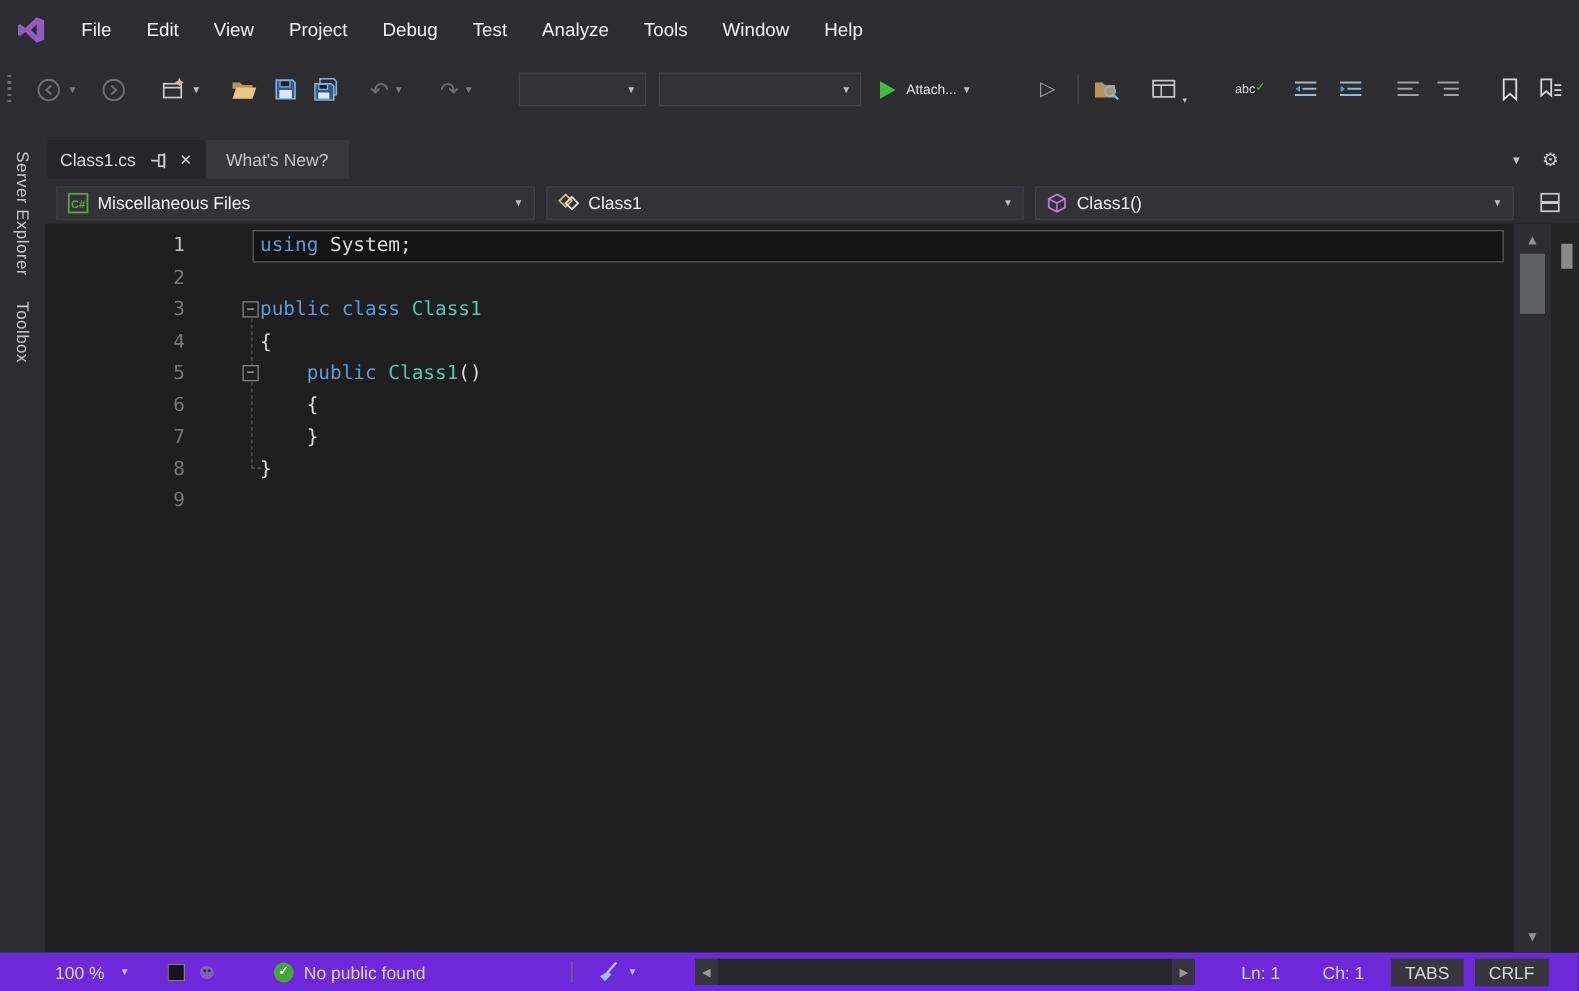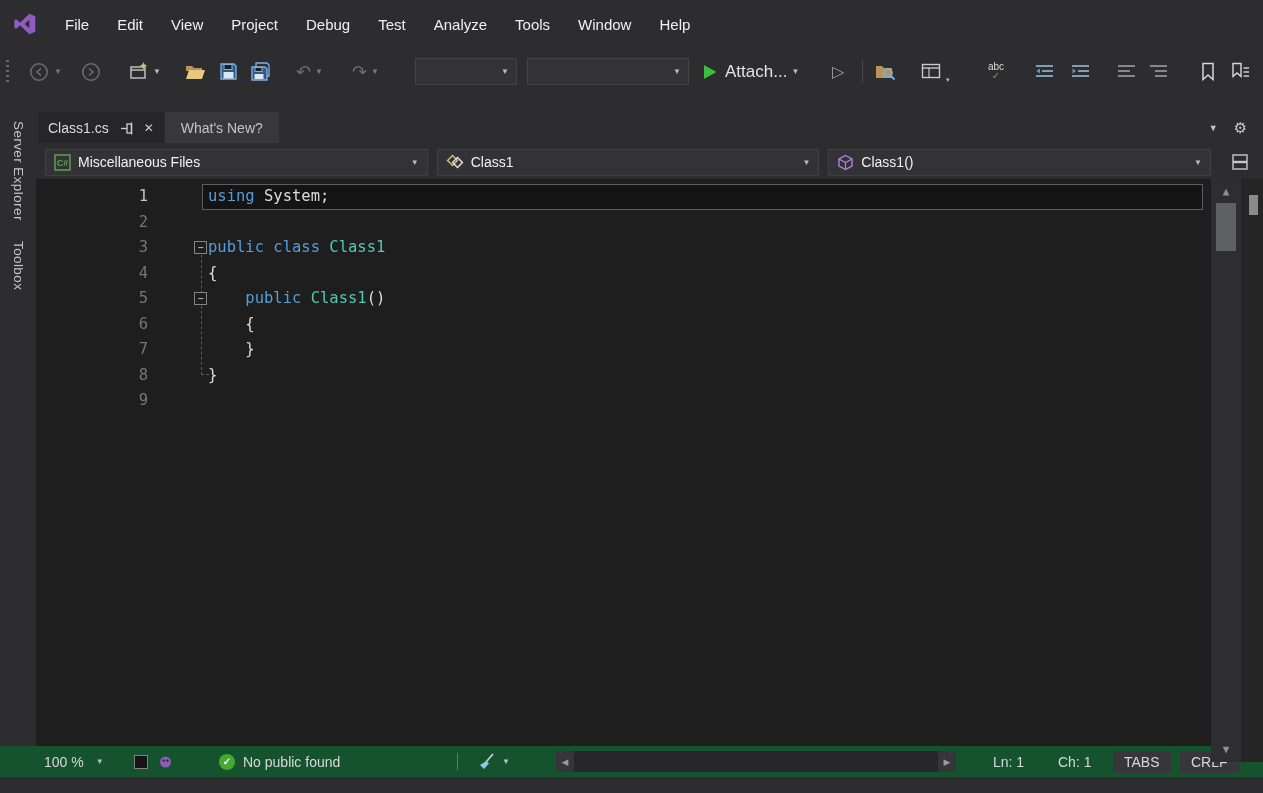--- a/index.html
+++ b/index.html
@@ -25,22 +25,22 @@
   .caret{font-size:8px;color:#bdbdbd;margin-left:4px;}
   .caret.dim{color:#7a7a7a;}
   .dots{position:absolute;left:6px;top:12px;width:3px;height:24px;
     background-image:repeating-linear-gradient(#6a6a6a 0 2px,transparent 2px 5px);}
   .combo{position:absolute;top:10px;height:27px;background:#333337;border:1px solid #434346;
     display:flex;align-items:center;justify-content:flex-end;}
   .combo .caret{margin:0 7px 0 0;}
   .tbsep{position:absolute;top:12px;width:1px;height:23px;background:#4a4a4e;}
   .glyph{font-size:18px;color:#9f9f9f;line-height:1;}
   .glyph.dim{color:#6d6d6d;}
-  .attach-label{font-size:17px;color:#e2e2e2;margin-left:7px;}
-  .abc-icon{display:flex;flex-direction:column;align-items:center;line-height:1;}
+  .attach-label{font-size:11px;color:#e2e2e2;margin-left:7px;}
+  .abc-icon{display:flex;flex-direction:row;align-items:center;line-height:1;}
   .abc-icon .t{font-size:10px;color:#dadada;letter-spacing:0;}
   .abc-icon .c{font-size:10px;color:#4fb64f;margin-top:-1px;}
 
   
   #sidestrip{position:absolute;left:0;top:95px;width:36px;bottom:31px;display:flex;
     flex-direction:column;align-items:center;padding-top:26px;gap:20px;}
   .vtext{writing-mode:vertical-rl;font-size:13.5px;color:#c6c6c6;letter-spacing:.4px;cursor:default;}
 
   
   #main{position:absolute;left:36px;top:95px;right:0;bottom:31px;}
@@ -82,21 +82,21 @@
 
   .vscroll{position:absolute;right:22px;top:0;bottom:0;width:30px;background:#2e2e32;z-index:3;}
   .vscroll .arr{position:absolute;left:0;width:30px;text-align:center;font-size:11px;color:#909094;}
   .vscroll .arr.up{top:6px;}
   .vscroll .arr.down{bottom:6px;}
   .vthumb{position:absolute;left:5px;top:24px;width:20px;height:48px;background:#5f6064;}
   .rstrip{position:absolute;right:0;top:0;bottom:0;width:22px;background:#252526;z-index:3;}
   .rmark{position:absolute;right:5px;top:16px;width:9px;height:20px;background:#8a8a8a;}
 
   
-  #statusbar{position:absolute;left:0;right:0;bottom:16px;height:31px;background:#14532d;
+  #statusbar{position:absolute;left:0;right:0;bottom:0;height:31px;background:#6d28d9;
     font-size:14px;color:#d8d8d8;}
   .sb{position:absolute;top:0;height:31px;display:flex;align-items:center;}
   .check-circle{width:16px;height:16px;border-radius:50%;background:#44a832;color:#fff;
     font-size:10px;line-height:16px;text-align:center;font-weight:bold;}
   .sbdivider{position:absolute;left:457px;top:7px;width:1px;height:17px;background:#6e6e6e;}
   .htrack{position:absolute;left:574px;top:5px;width:364px;height:21px;background:#27272a;}
   .harr{position:absolute;top:5px;width:18px;height:21px;background:#35353a;color:#9a9a9a;
     font-size:9px;display:flex;align-items:center;justify-content:center;}
   .seg{background:#37373b;padding:0 11px;height:22px;display:flex;align-items:center;margin-top:0px;}
   .boxicon{width:14px;height:14px;background:#151517;border:1px solid #808084;}

